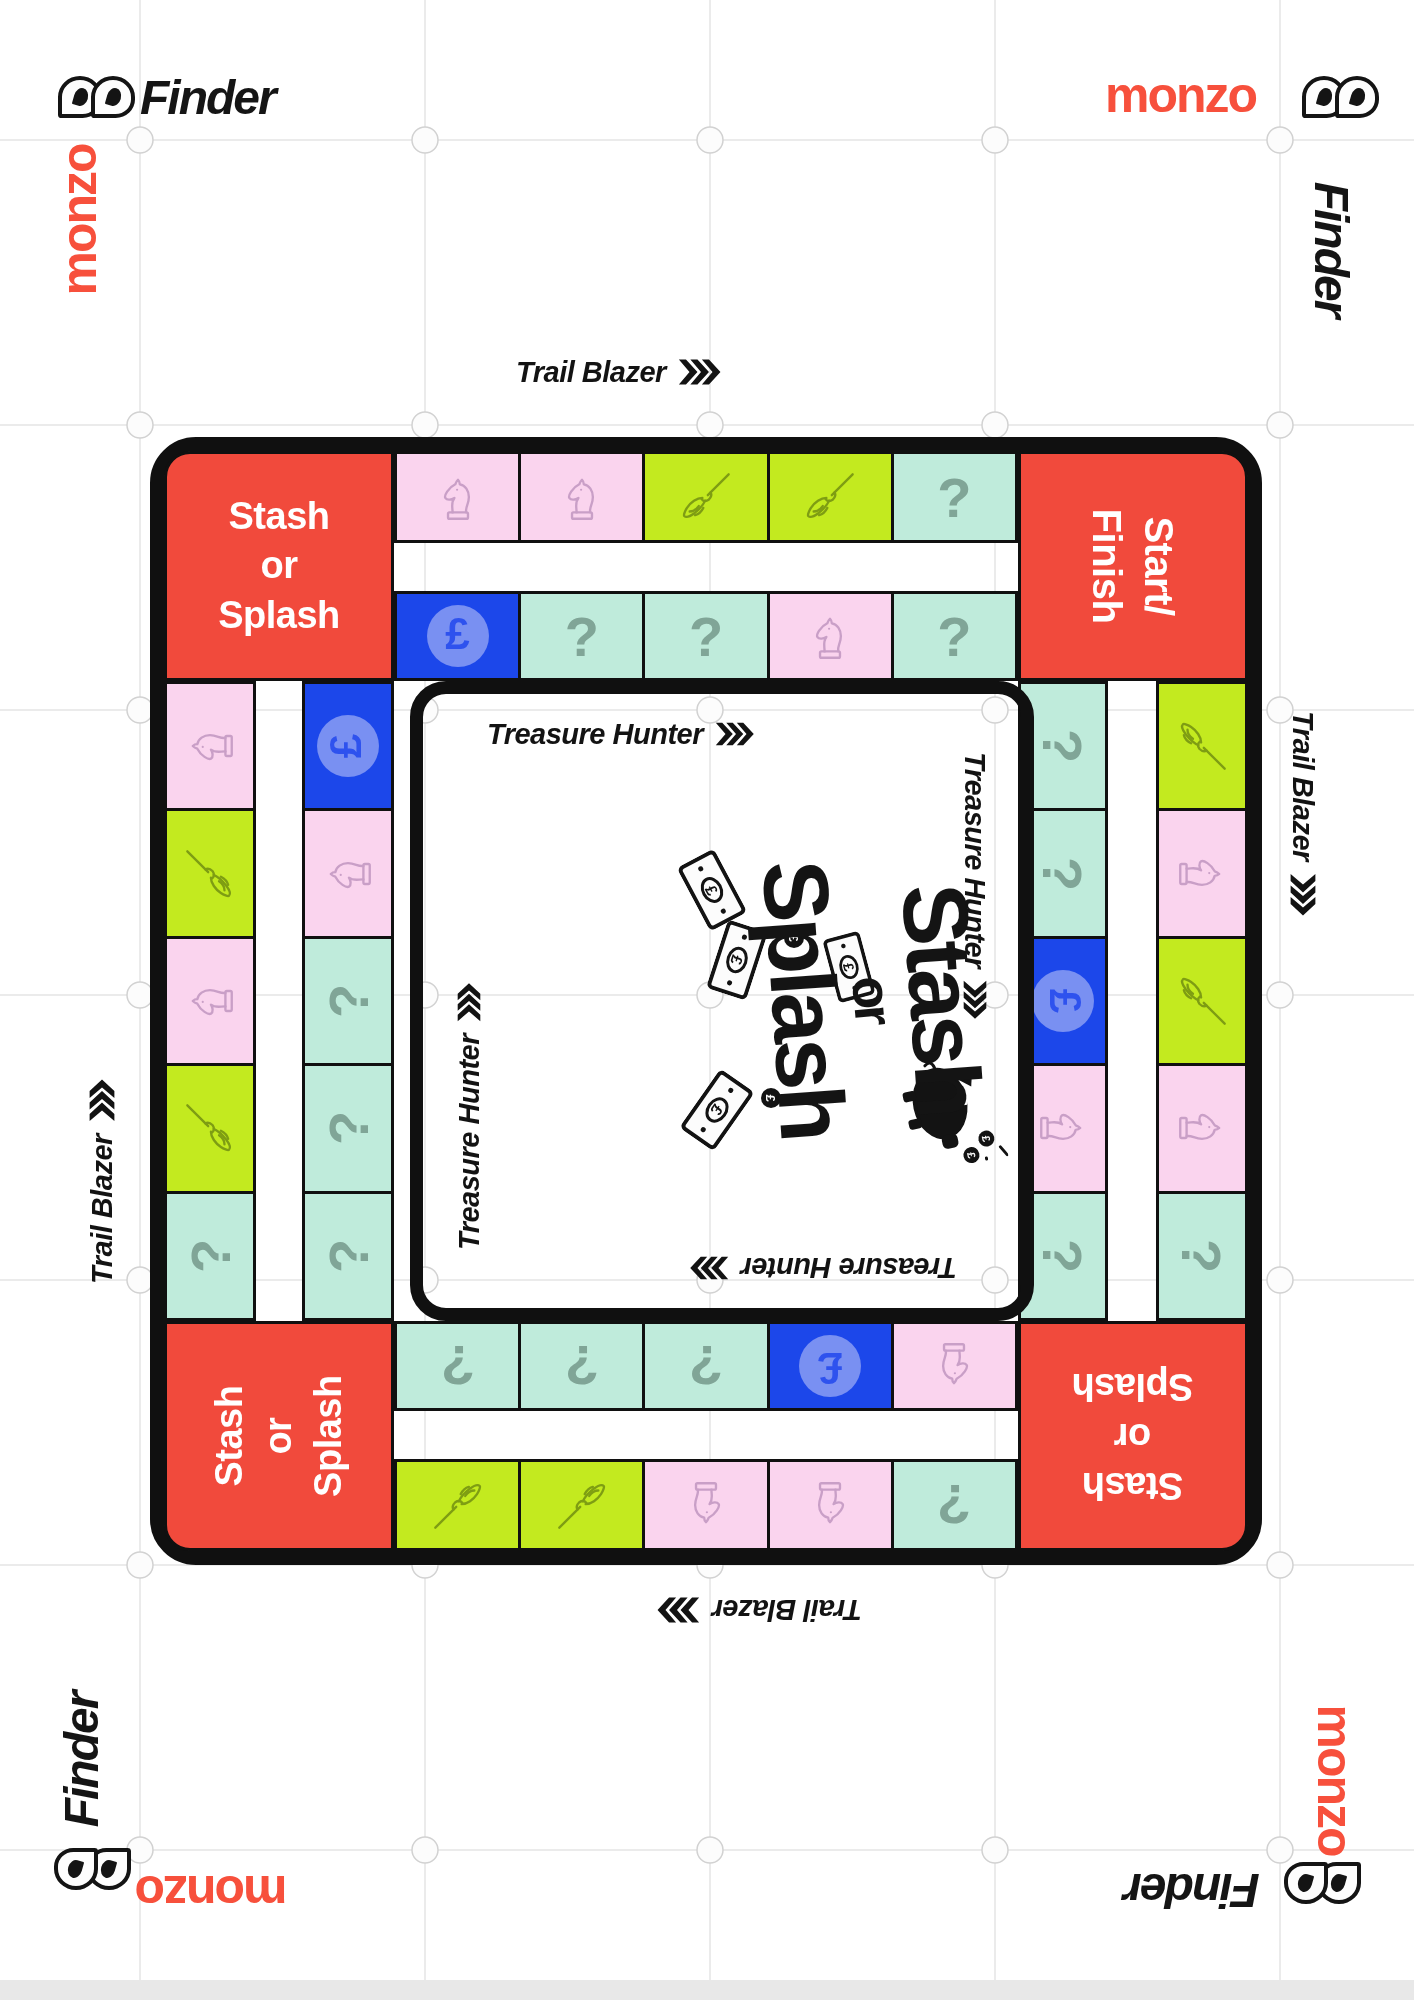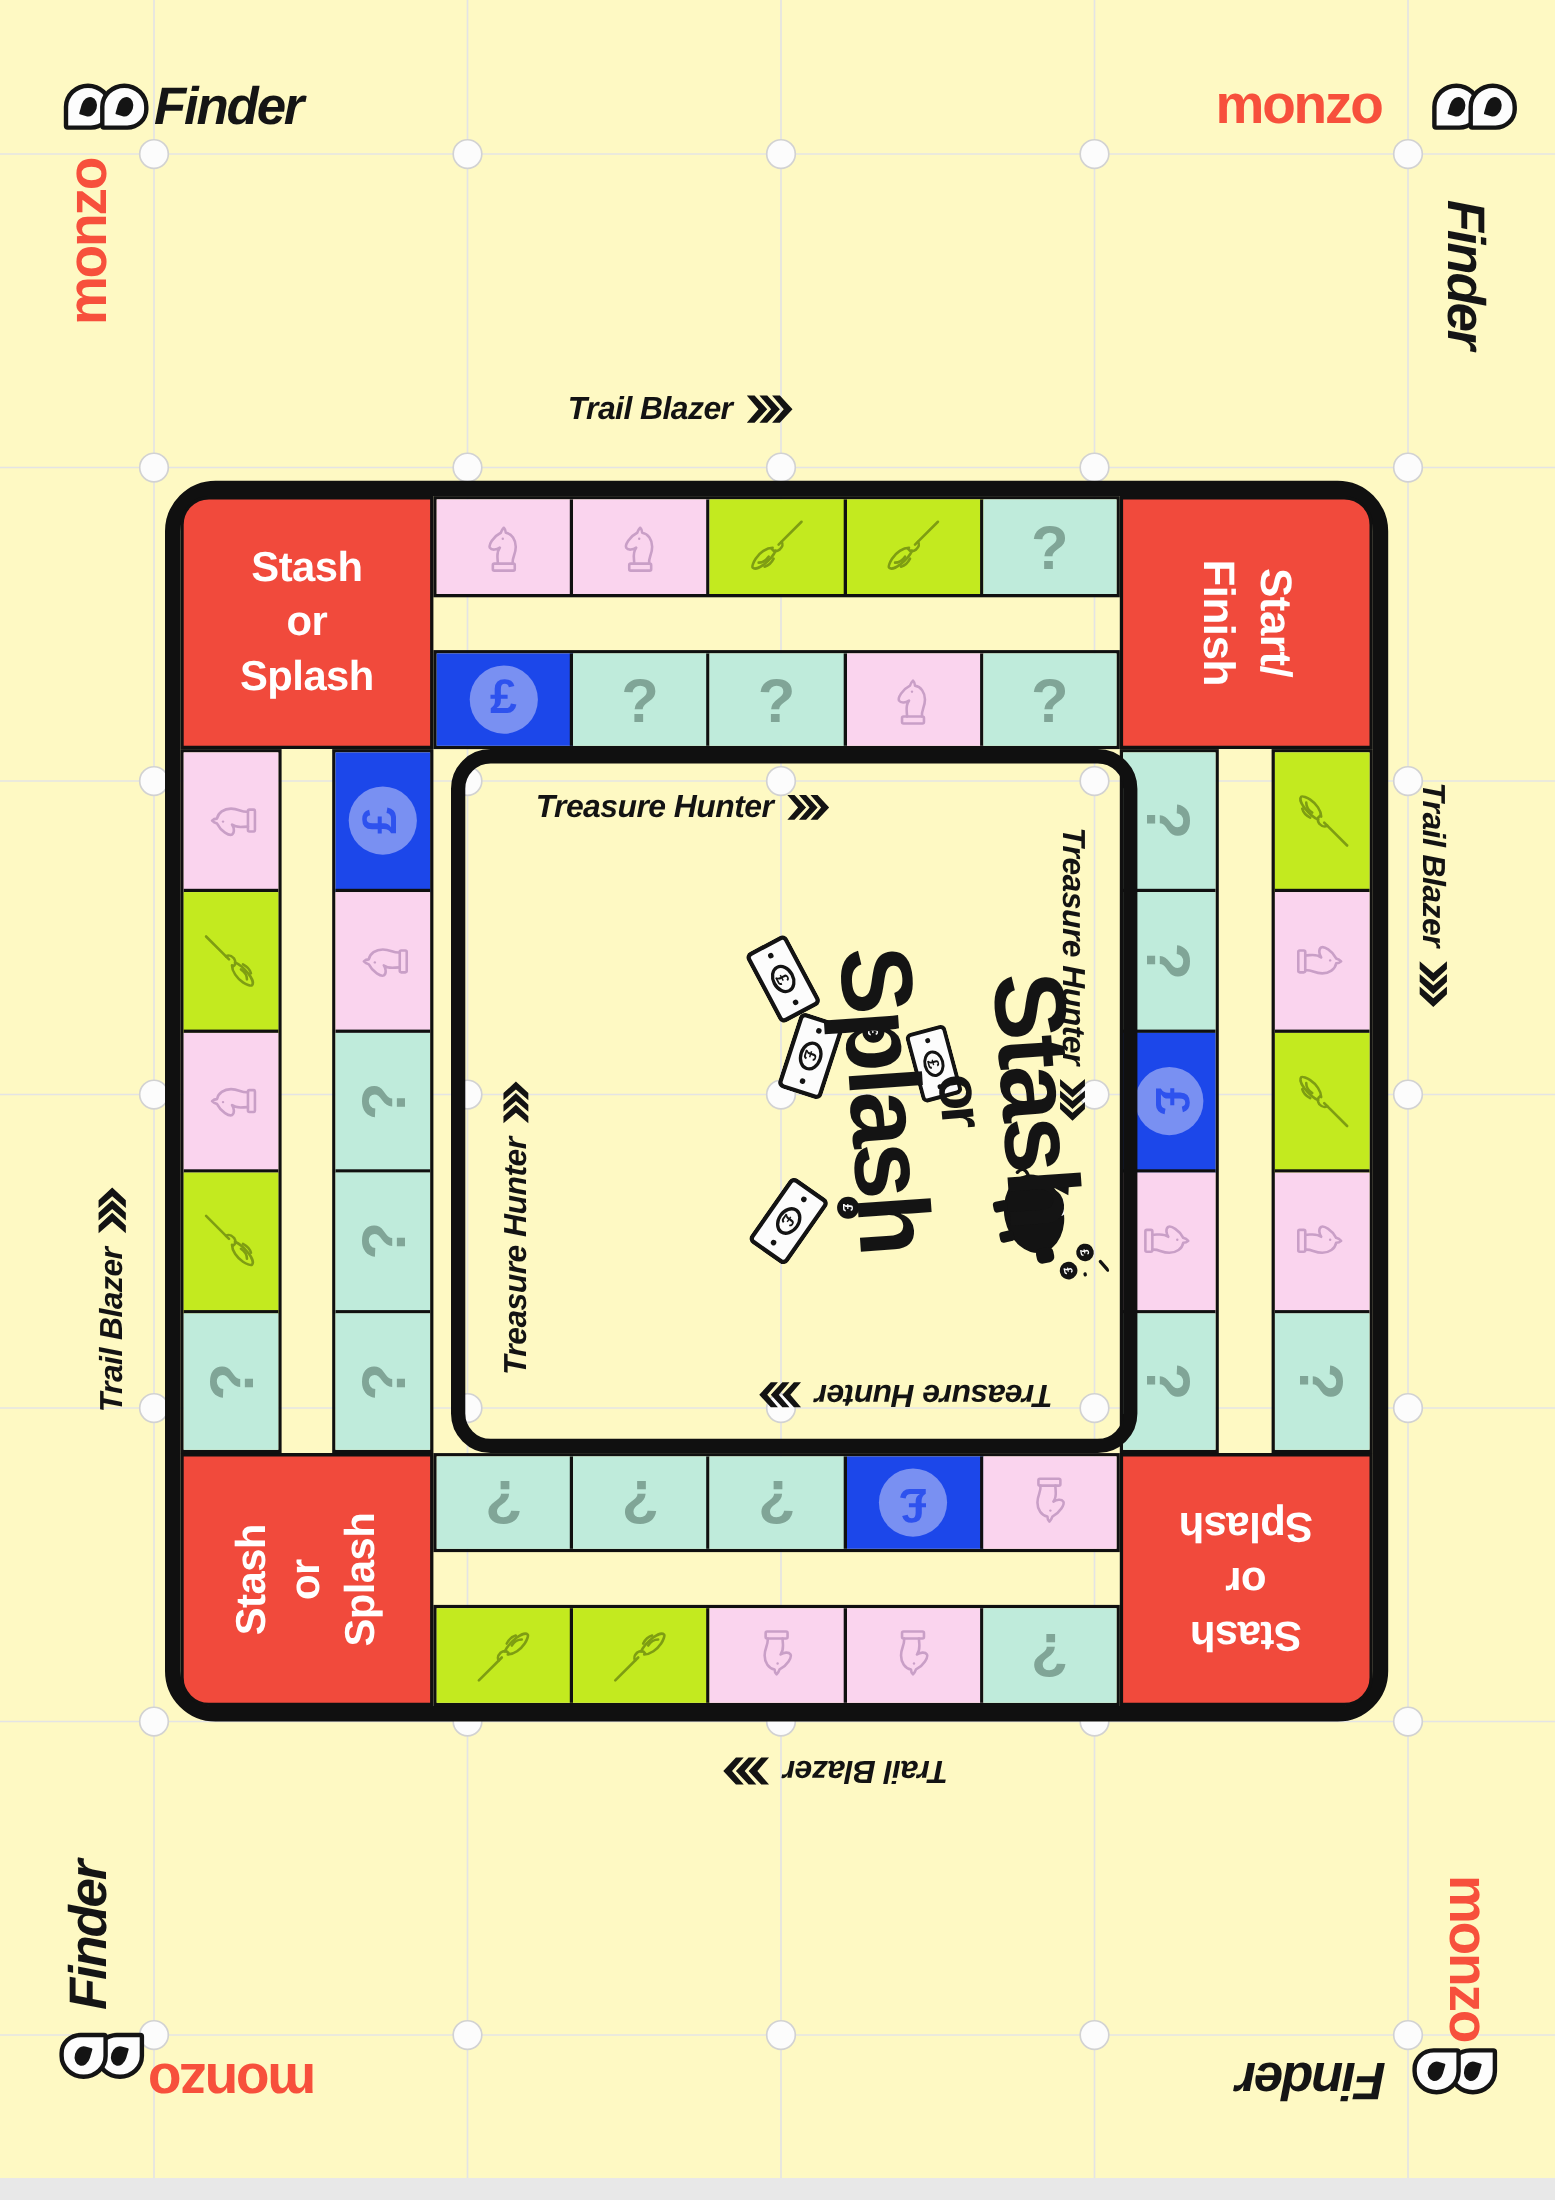--- a/index.html
+++ b/index.html
@@ -1,17 +1,17 @@
 <!DOCTYPE html>
 <html style="--red: #F14A3C; --pink: #FAD4EE; --pink-ink: #C99FC7; --lime: #C3EA1F; --lime-ink: #7E9D13; --mint: #BFEBDB; --mint-ink: #80A597; --blue: #1C47EA; --blue-ell: #7990F2; --blue-ink: #2E52EE;"><head>
 <meta charset="utf-8">
 <style>
   * { margin:0; padding:0; box-sizing:border-box; }
   body { background:#e8e8e8; font-family:"Liberation Sans", sans-serif; }
-  .page { position:relative; width:1414px; height:1980px; background:#fef9c3; overflow:hidden; margin:0 auto; }
+  .page { position:relative; width:1414px; height:1980px; background:#ffffff; overflow:hidden; margin:0 auto; }
 
   
   #grid-svg { position:absolute; left:0; top:0; z-index:0; }
 
   
   .abs { position:absolute; }
   .finder-word { font-weight:700; font-style:italic; font-size:48px; letter-spacing:-2px; color:#151515; white-space:nowrap; }
   .monzo-word  { font-weight:800; font-size:50px; letter-spacing:-2px; color:#F7503C; white-space:nowrap; }
   .vbox { display:flex; align-items:center; justify-content:center; }
   .eyes { display:flex; z-index:2; }

